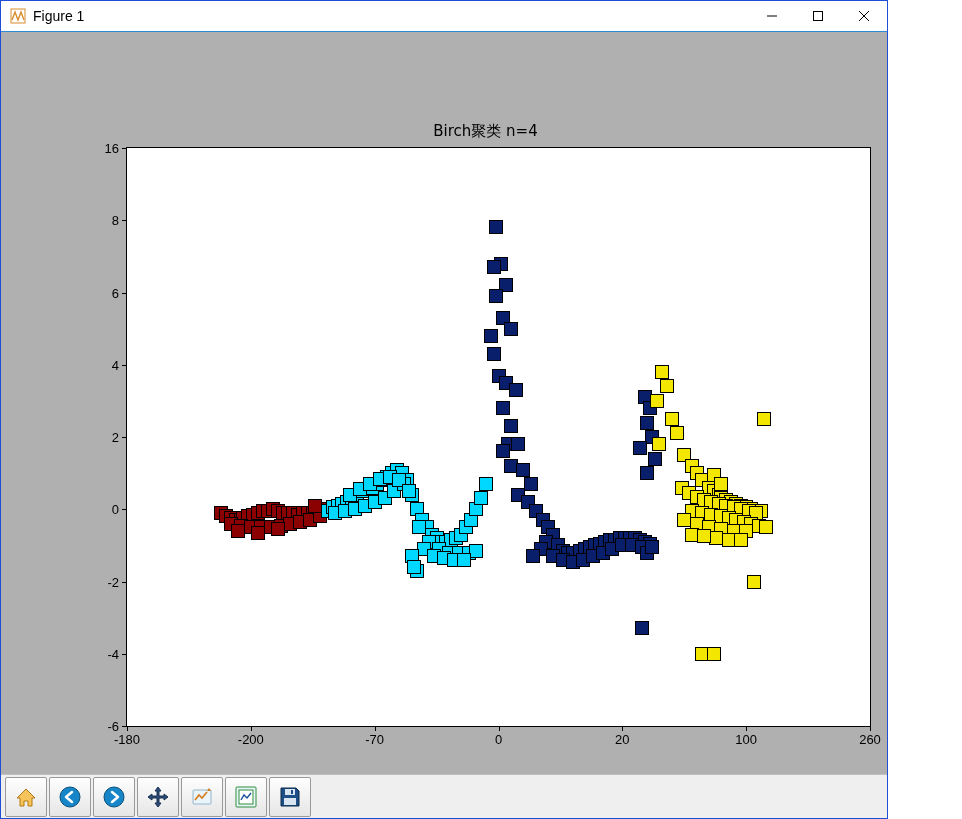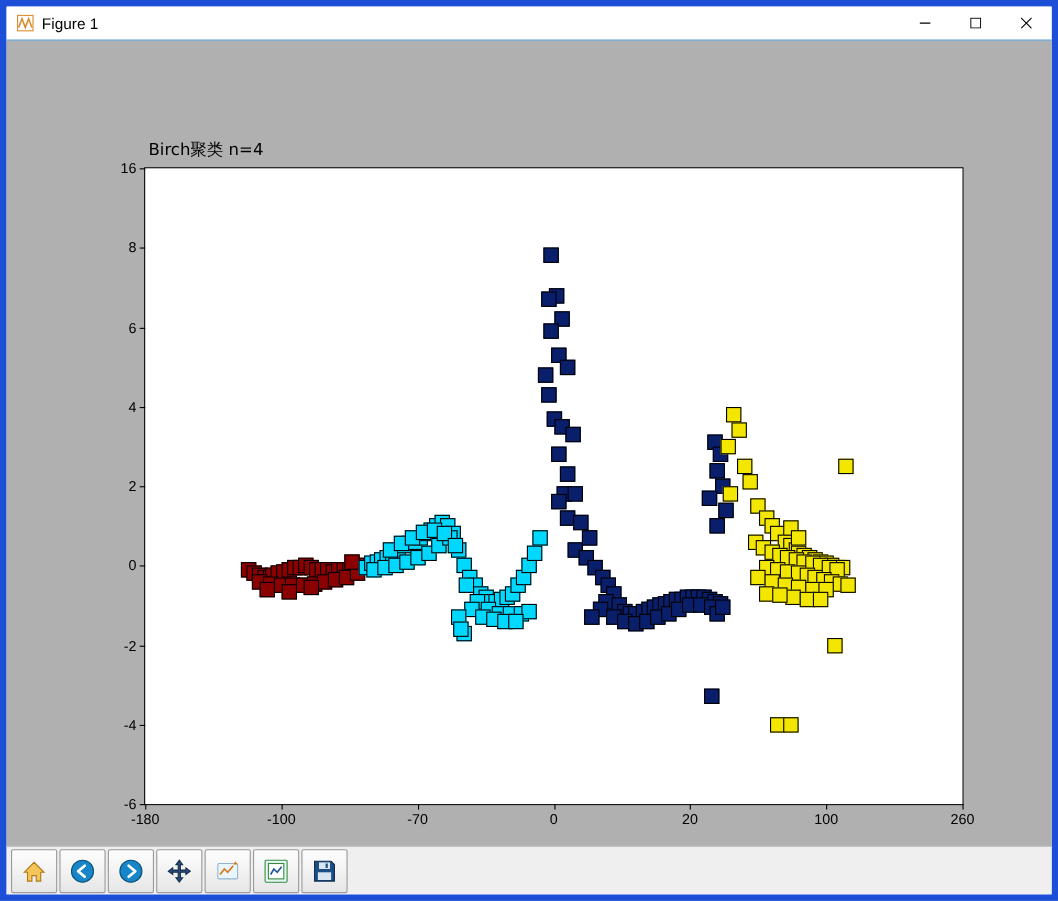--- a/index.html
+++ b/index.html
@@ -1,24 +1,24 @@
 <!DOCTYPE html>
 <html><head>
 <meta charset="utf-8">
 <style>
 html,body{margin:0;padding:0;font-family:"Segoe UI",Arial,sans-serif;font-size:13px;background:#fff;}
-.window{width:962px;height:819px;border:6px solid #1d4ed8;box-sizing:border-box;display:flex;flex-direction:column;}
+.window{width:888px;height:819px;border:1px solid #1d4ed8;box-sizing:border-box;display:flex;flex-direction:column;}
 .titlebar{height:30px;background:#fff;display:flex;align-items:center;border-bottom:1px solid #2a8dd4;}
 .titlebar .app-icon{width:18px;height:18px;margin:0 6px 0 8px;display:flex;align-items:center;justify-content:center;}
 .titlebar .title{flex:0 0 auto;font-size:14px;color:#000;}
 .titlebar .spacer{flex:1;}
 .winbtn{width:46px;height:30px;display:flex;align-items:center;justify-content:center;color:#000;}
 .canvas-area{flex:1;background:#b0b0b0;position:relative;}
 .plot-axes{position:absolute;left:125px;top:115px;width:745px;height:580px;background:#fff;border:1px solid #000;box-sizing:border-box;}
-.chart-title{position:absolute;top:90px;left:129px;width:745px;font-family:"DejaVu Sans","Microsoft YaHei",sans-serif;font-size:15px;color:#000;}
+.chart-title{position:absolute;top:90px;left:112px;width:745px;text-align:center;font-family:"DejaVu Sans","Microsoft YaHei",sans-serif;font-size:15px;color:#000;}
 .tick-y{position:absolute;right:100%;margin-right:8px;font-size:13px;color:#000;transform:translateY(-50%);}
 .tick-y-mark{position:absolute;left:-5px;width:5px;height:1px;background:#000;}
 .tick-x{position:absolute;top:100%;margin-top:6px;font-size:13px;color:#000;transform:translateX(-50%);}
 .tick-x-mark{position:absolute;top:100%;width:1px;height:5px;background:#000;}
 .pt{position:absolute;width:14px;height:14px;box-sizing:border-box;border:1px solid #000;transform:translate(-50%,-50%);}
 .toolbar{height:43px;background:#efefef;border-top:1px solid #c0c0c0;display:flex;align-items:center;padding:0 4px;gap:2px;}
 .tb-btn{width:40px;height:38px;border:1px solid #9a9a9a;background:linear-gradient(#fefefe,#e6e6e6);display:flex;align-items:center;justify-content:center;border-radius:2px;}
 .tb-btn svg{display:block;}
 </style>
 </head>
@@ -52,21 +52,21 @@
         </svg>
       </div>
   </div>
 
   <div class="canvas-area">
     <div class="chart-title">Birch聚类 n=4</div>
     <div class="plot-axes" id="axes">
         <div class="tick-x-mark" style="left: 0px;"></div>
         <div class="tick-x" style="left: 0px;">-180</div>
         <div class="tick-x-mark" style="left: 123.833px;"></div>
-        <div class="tick-x" style="left: 123.833px;">-100</div>
+        <div class="tick-x" style="left: 123.833px;">-200</div>
         <div class="tick-x-mark" style="left: 247.667px;"></div>
         <div class="tick-x" style="left: 247.667px;">-70</div>
         <div class="tick-x-mark" style="left: 371.5px;"></div>
         <div class="tick-x" style="left: 371.5px;">0</div>
         <div class="tick-x-mark" style="left: 495.333px;"></div>
         <div class="tick-x" style="left: 495.333px;">20</div>
         <div class="tick-x-mark" style="left: 619.167px;"></div>
         <div class="tick-x" style="left: 619.167px;">100</div>
         <div class="tick-x-mark" style="left: 743px;"></div>
         <div class="tick-x" style="left: 743px;">260</div>

